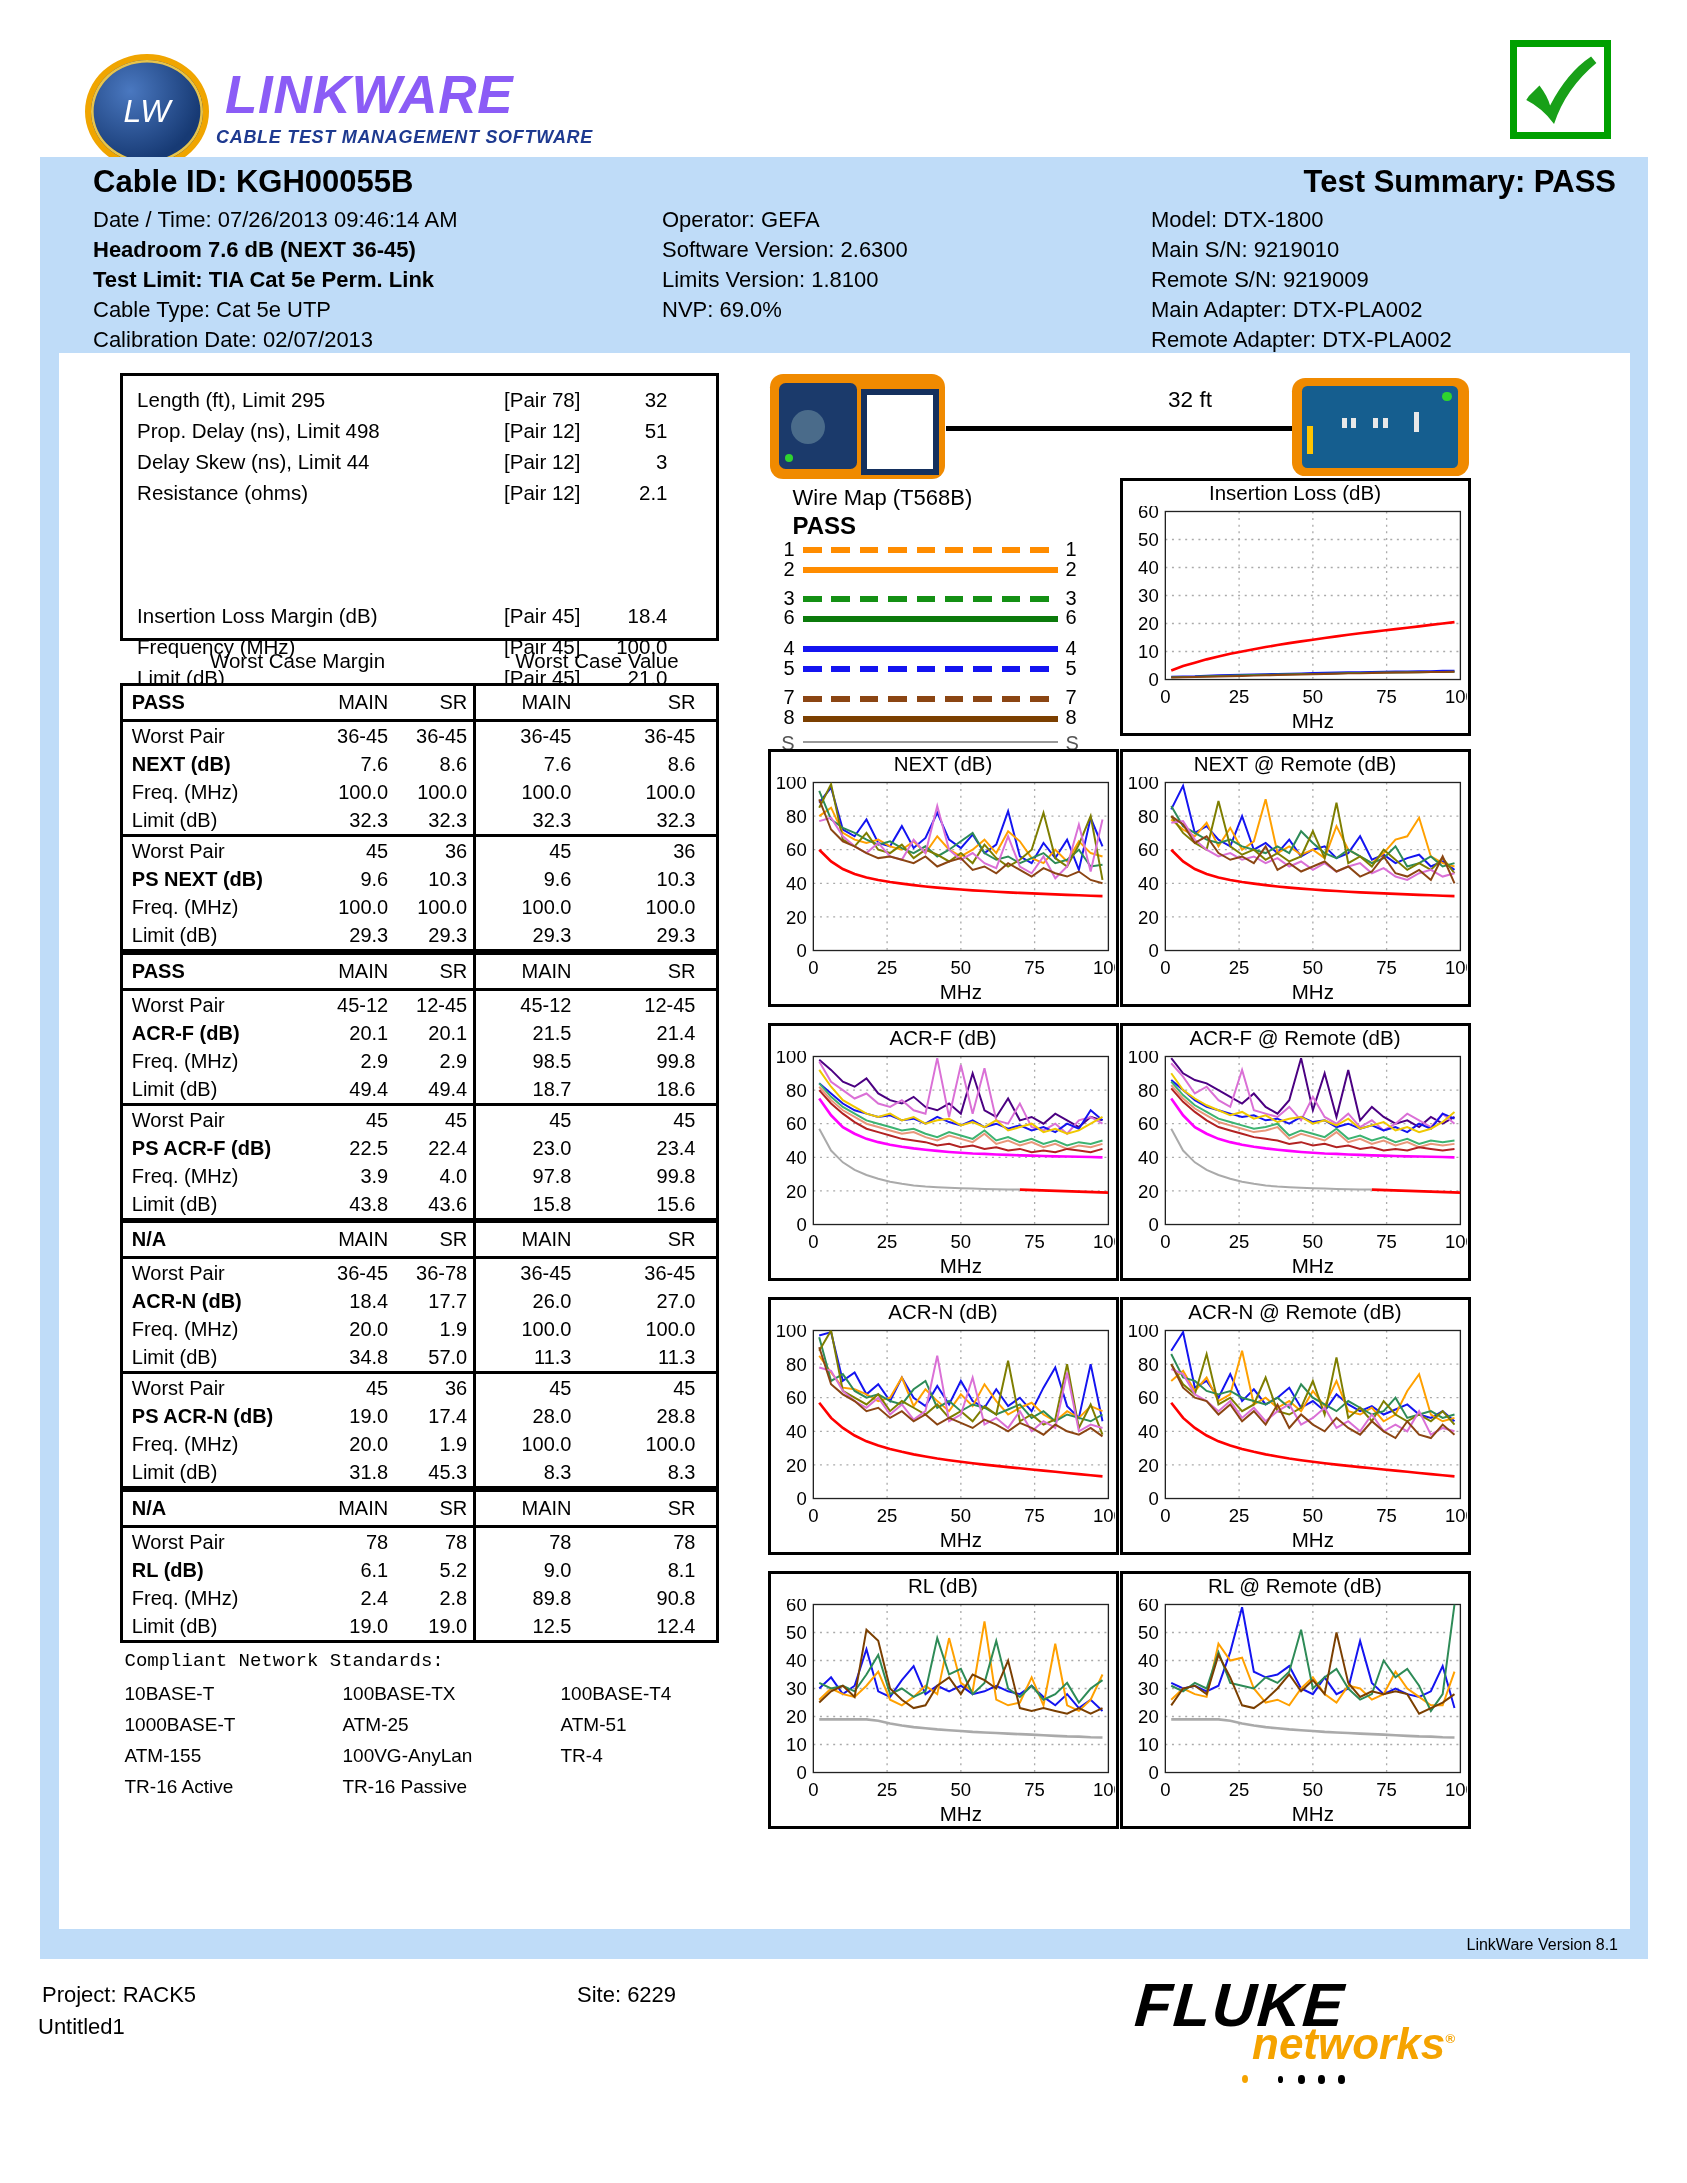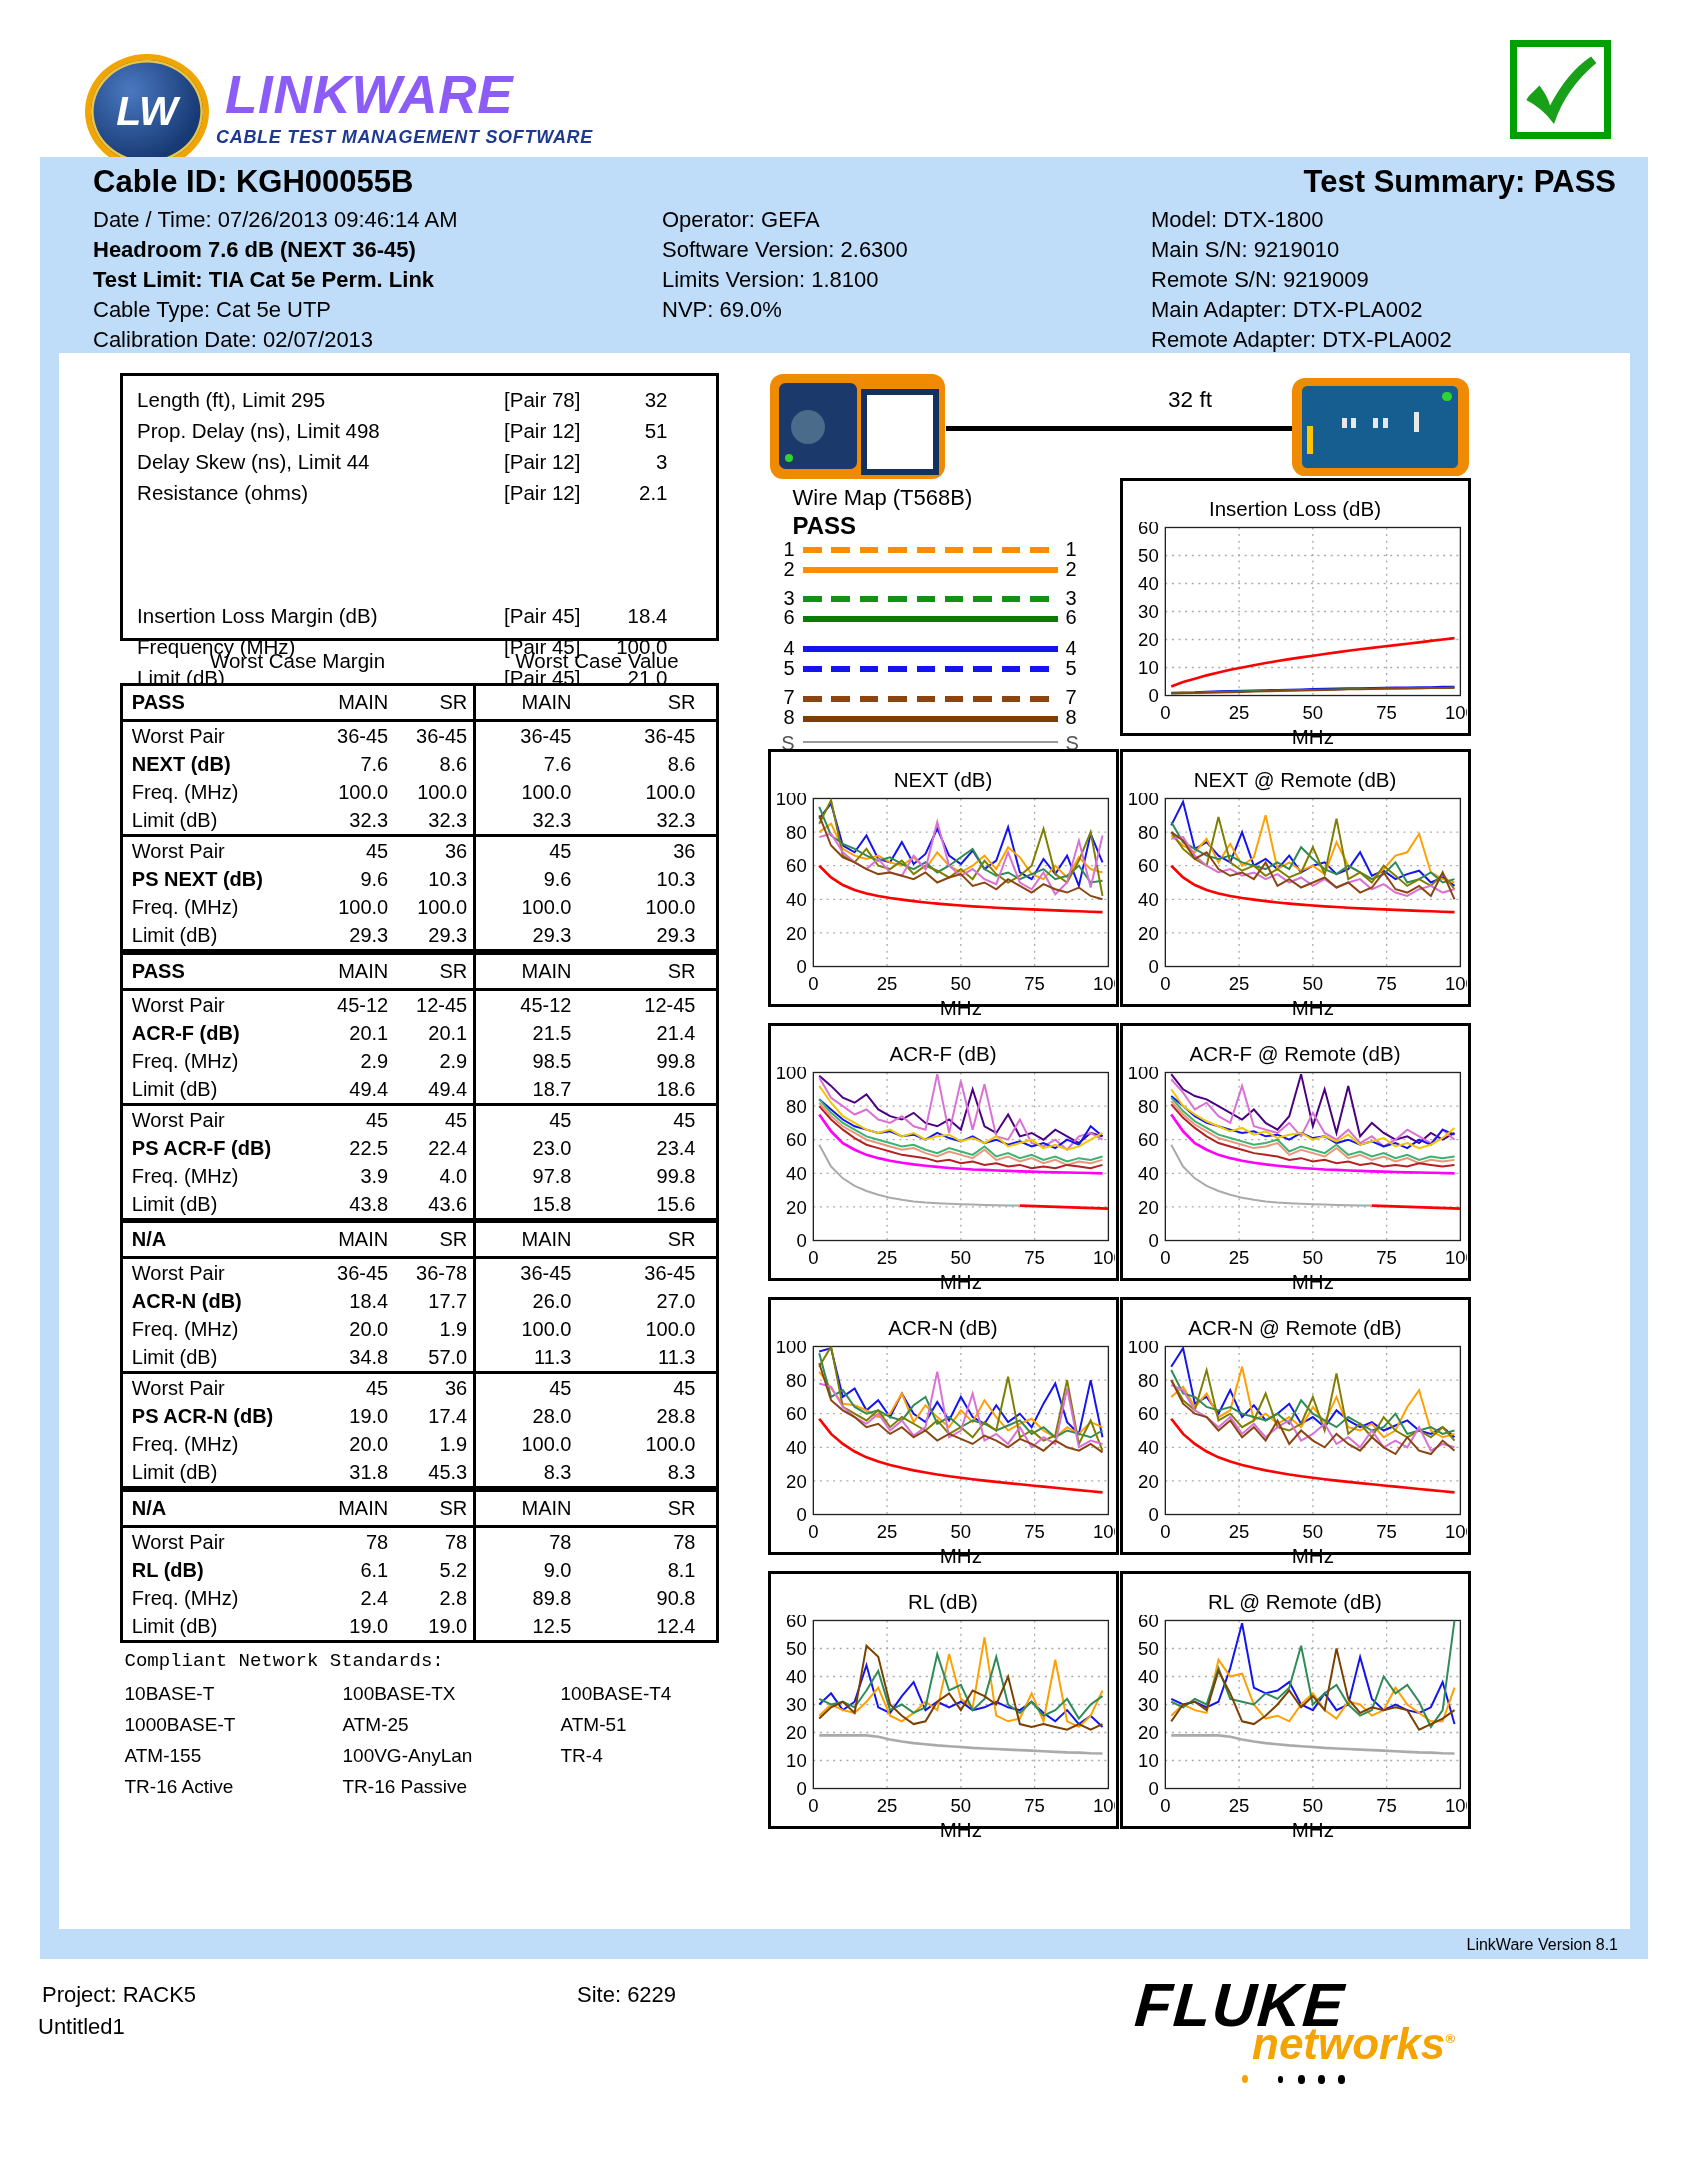--- a/index.html
+++ b/index.html
@@ -3,21 +3,21 @@
 <meta charset="utf-8">
 <style>
   html,body{margin:0;padding:0;background:#fff;}
   #page{position:relative;width:1687px;height:2183px;background:#fff;
         font-family:"Liberation Sans",sans-serif;color:#000;overflow:hidden;}
   .abs{position:absolute;}
   
   #lw-badge{left:85px;top:54px;width:112px;height:103px;border-radius:50%;
     background:radial-gradient(circle at 35% 30%,#4a78c0,#173a74 70%);
     border:6.6px solid #f0a500;box-shadow:0 0 0 2.6px #e8c44a inset;display:flex;align-items:center;justify-content:center;}
-  #lw-badge span{color:#fff;font-size:41px;font-weight:bold;font-style:italic;}
+  #lw-badge span{color:#fff;font-size:32px;font-weight:normal;font-style:italic;}
   #lw-name{left:225px;top:64px;font-size:53px;font-weight:800;font-style:italic;color:#8b5cf6;letter-spacing:0.7px;}
   #lw-tagline{left:216px;top:127px;font-size:18px;font-weight:bold;font-style:italic;color:#1e3a90;letter-spacing:0.7px;}
   
   #check{left:1510px;top:40px;width:101px;height:99px;border:7.3px solid #00a000;background:#fff;box-sizing:border-box;}
   
   #frame{left:40px;top:157px;width:1608px;height:1802px;background:#bfdcf8;}
   #cable-id{left:53px;top:6.6px;font-size:31px;font-weight:bold;}
   #test-summary{right:32px;top:6.6px;font-size:31px;font-weight:bold;}
   .hdr-col{font-size:22px;line-height:30px;}
   #hdr-left{left:53px;top:48px;}
@@ -65,21 +65,21 @@
   .tick{position:absolute;width:5.3px;height:10.6px;background:#e8e8e8;}
   #link-line{left:887px;top:73px;width:347px;height:4.6px;background:#000;}
   #link-len{left:1085px;top:34px;width:93px;text-align:center;font-size:22.5px;}
   
   #wm-title{left:734px;top:132px;font-size:22px;}
   #wm-pass{left:734px;top:159px;font-size:24px;font-weight:bold;}
   .wm-pin{position:absolute;width:24px;font-size:20px;}
   .wm-line{position:absolute;left:744px;width:255px;height:6px;}
   
   .chartbox{position:absolute;width:351px;height:258px;border:3.3px solid #000;box-sizing:border-box;background:#fff;}
-  .cb-title{height:25px;padding-top:16px;text-align:center;font-size:20.5px;}
+  .cb-title{height:25px;padding-top:0;text-align:center;font-size:20.5px;}
   .chartbox svg{display:block;}
   
   .foot-txt{font-size:22px;}
   #fluke{left:1135px;top:1970px;font-size:61px;font-weight:900;font-style:italic;letter-spacing:1.3px;transform:skewX(-4deg);}
   #networks{left:1252px;top:2019px;font-size:44px;font-style:italic;color:#f5a300;font-weight:bold;}
   #networks sup{font-size:13.2px;}
   .dot{position:absolute;border-radius:50%;background:#000;}
 </style>
 </head>
 <body>

